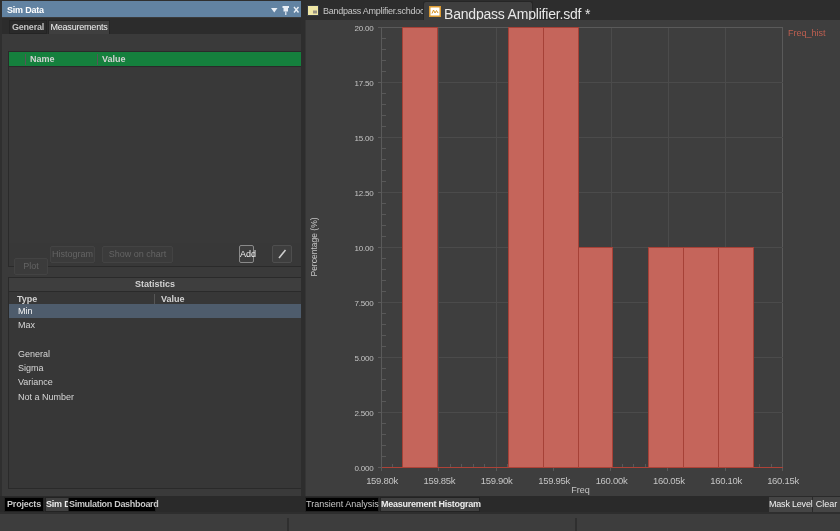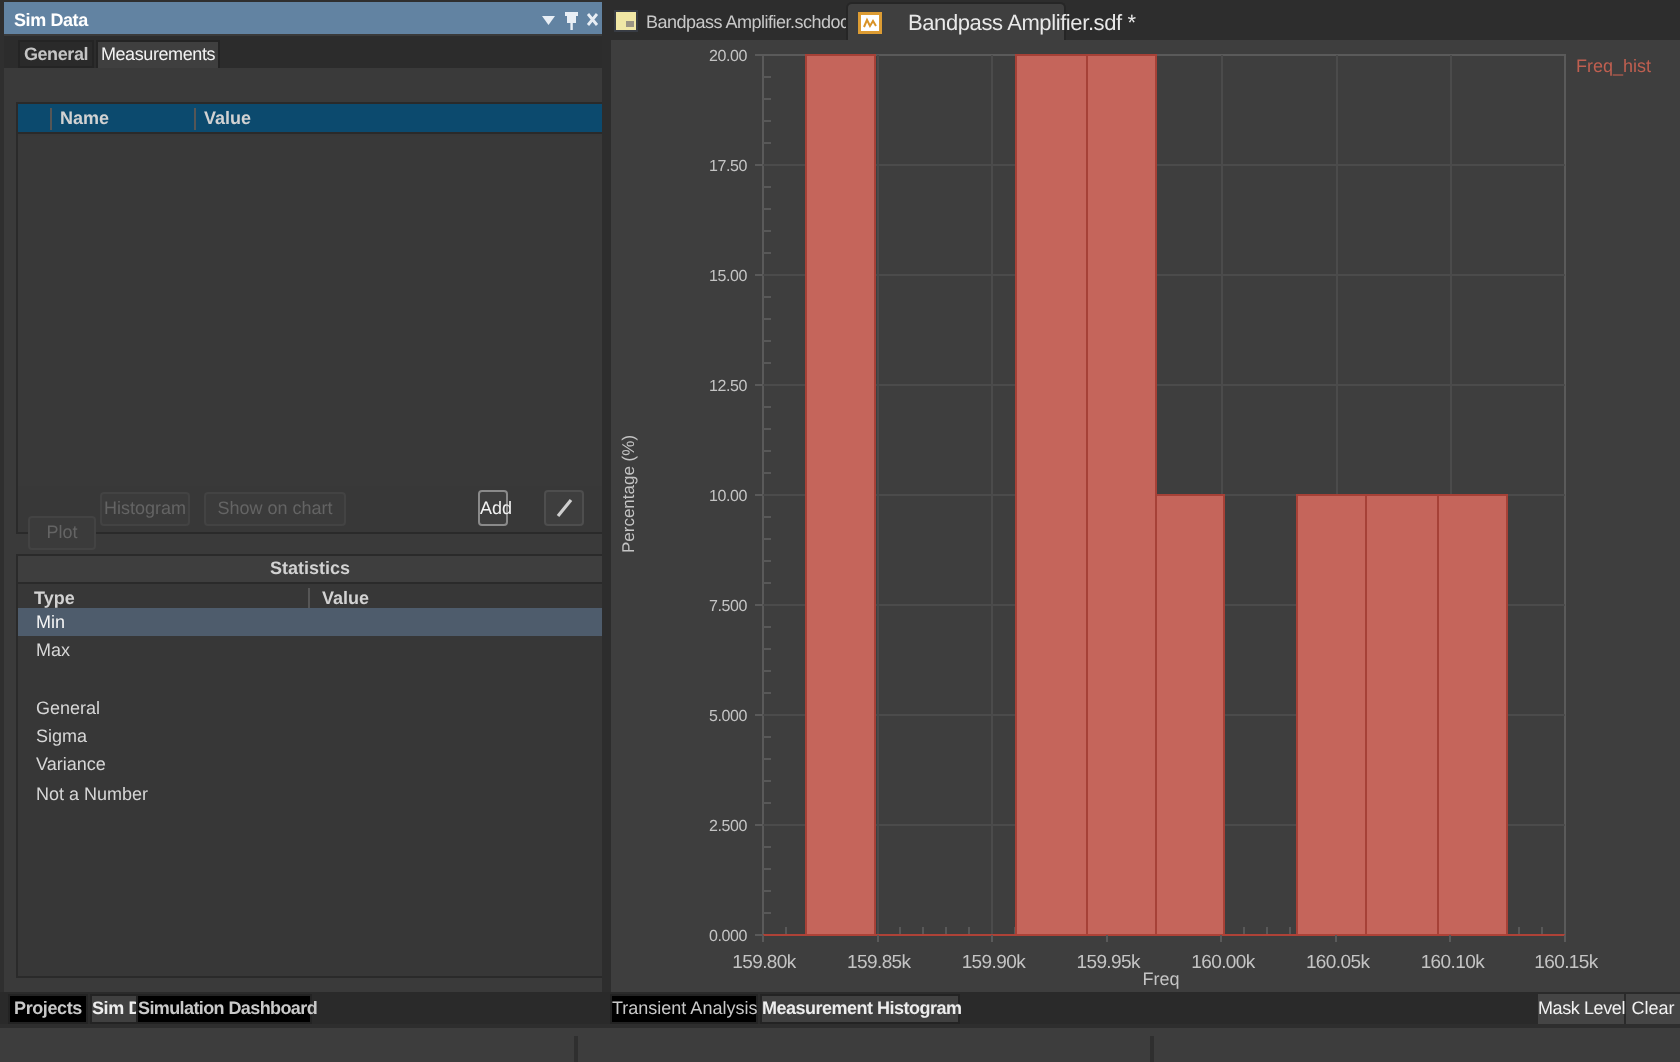--- a/index.html
+++ b/index.html
@@ -31,21 +31,21 @@
       <path d="M26 2 L30.5 7.5 M30.5 2 L26 7.5" stroke="#e8eef5" stroke-width="1.4"></path>
     </svg>
   </div>
 
   <div class="abs" style="left:0; top:17px; width:299px; height:16px; background:#2c2c2c;">
     <div class="abs" style="left:7px; top:2px; width:38px; height:14px; background:#2a2a2a; border:1px solid #242424; color:#c4c4c4; font-size:9px; letter-spacing:-0.2px; text-align:center; line-height:13px;font-weight:bold;">General</div>
     <div class="abs" style="left:46px; top:2px; width:62px; height:14px; background:#3f3f3f; border:1px solid #242424; border-bottom:none; color:#f2f2f2; font-size:9px; letter-spacing:-0.2px; text-align:center; line-height:13px;">Measurements</div>
   </div>
 
   <div class="abs" style="left:6px; top:50px; width:294px; height:216px; border:1px solid #2a2a2a; background:#383838;">
-    <div class="abs" style="left:0; top:0; width:292px; height:15px; background:#0c4a6e; border-bottom:1px solid #2a2a2a;">
+    <div class="abs" style="left:0; top:0; width:292px; height:15px; background:#15803d; border-bottom:1px solid #2a2a2a;">
       <span class="abs" style="left:21px; top:2px; font-size:9px; font-weight:bold; color:#d2d2d2;">Name</span>
       <span class="abs" style="left:93px; top:2px; font-size:9px; font-weight:bold; color:#d2d2d2;">Value</span>
       <div class="abs" style="left:16px; top:2px; width:1px; height:11px; background:#565656;"></div>
       <div class="abs" style="left:88px; top:2px; width:1px; height:11px; background:#565656;"></div>
     </div>
     <div class="abs" style="left:0; top:16px; width:292px; height:175px; background:#393939;"></div>
 
     <div class="abs" style="left:0; top:191px; width:292px; height:23px; background:#383838;">
       <div class="abs btn-dis" style="left:5px; top:3px; width:34px;margin-top:12px;">Plot</div>
       <div class="abs btn-dis" style="left:41px; top:3px; width:45px;">Histogram</div>
@@ -101,21 +101,21 @@
       <rect x="6" y="5.5" width="4" height="3" fill="#9a9484"></rect>
     </svg>
     <span class="abs" style="left:20px; top:4px; font-size:9px; letter-spacing:-0.25px; color:#c8c8c8;">Bandpass Amplifier.schdoc</span>
   </div>
   <div class="abs" style="left:122px; top:1px; width:110px; height:19px; background:#3f3f3f; border:1px solid #262626; border-bottom:none; border-radius:3px 3px 0 0; white-space:nowrap;">
     <svg class="abs" style="left:5px; top:4px;" width="12" height="11" viewBox="0 0 12 11">
       <rect x="0" y="0" width="12" height="11" fill="#dd9c33"></rect>
       <rect x="1.5" y="1.5" width="9" height="8" fill="#ffffff"></rect>
       <path d="M3 7.5 L4.5 4 L6 7 L7.5 4.5 L9 7" stroke="#d99327" stroke-width="1" fill="none"></path>
     </svg>
-    <span class="abs" style="left:30px; top:4px; font-size:11px; letter-spacing:-0.2px; color:#e8e8e8;">Bandpass Amplifier.sdf *</span>
+    <span class="abs" style="left:20px; top:4px; font-size:14px; letter-spacing:-0.2px; color:#e8e8e8;">Bandpass Amplifier.sdf *</span>
   </div>
 </div>
 
 <div class="abs" style="left:301px; top:20px; width:539px; height:476px; background:#3e3e3e;">
 <svg width="539" height="476" viewBox="0 0 539 476">
   <rect x="0" y="0" width="4.5" height="476" fill="#2d2d2d"></rect>
   <g shape-rendering="crispEdges">
 
   <rect x="80.5" y="7.5" width="401" height="440" fill="#3e3e3e" stroke="#5a5a5a"></rect>
 

